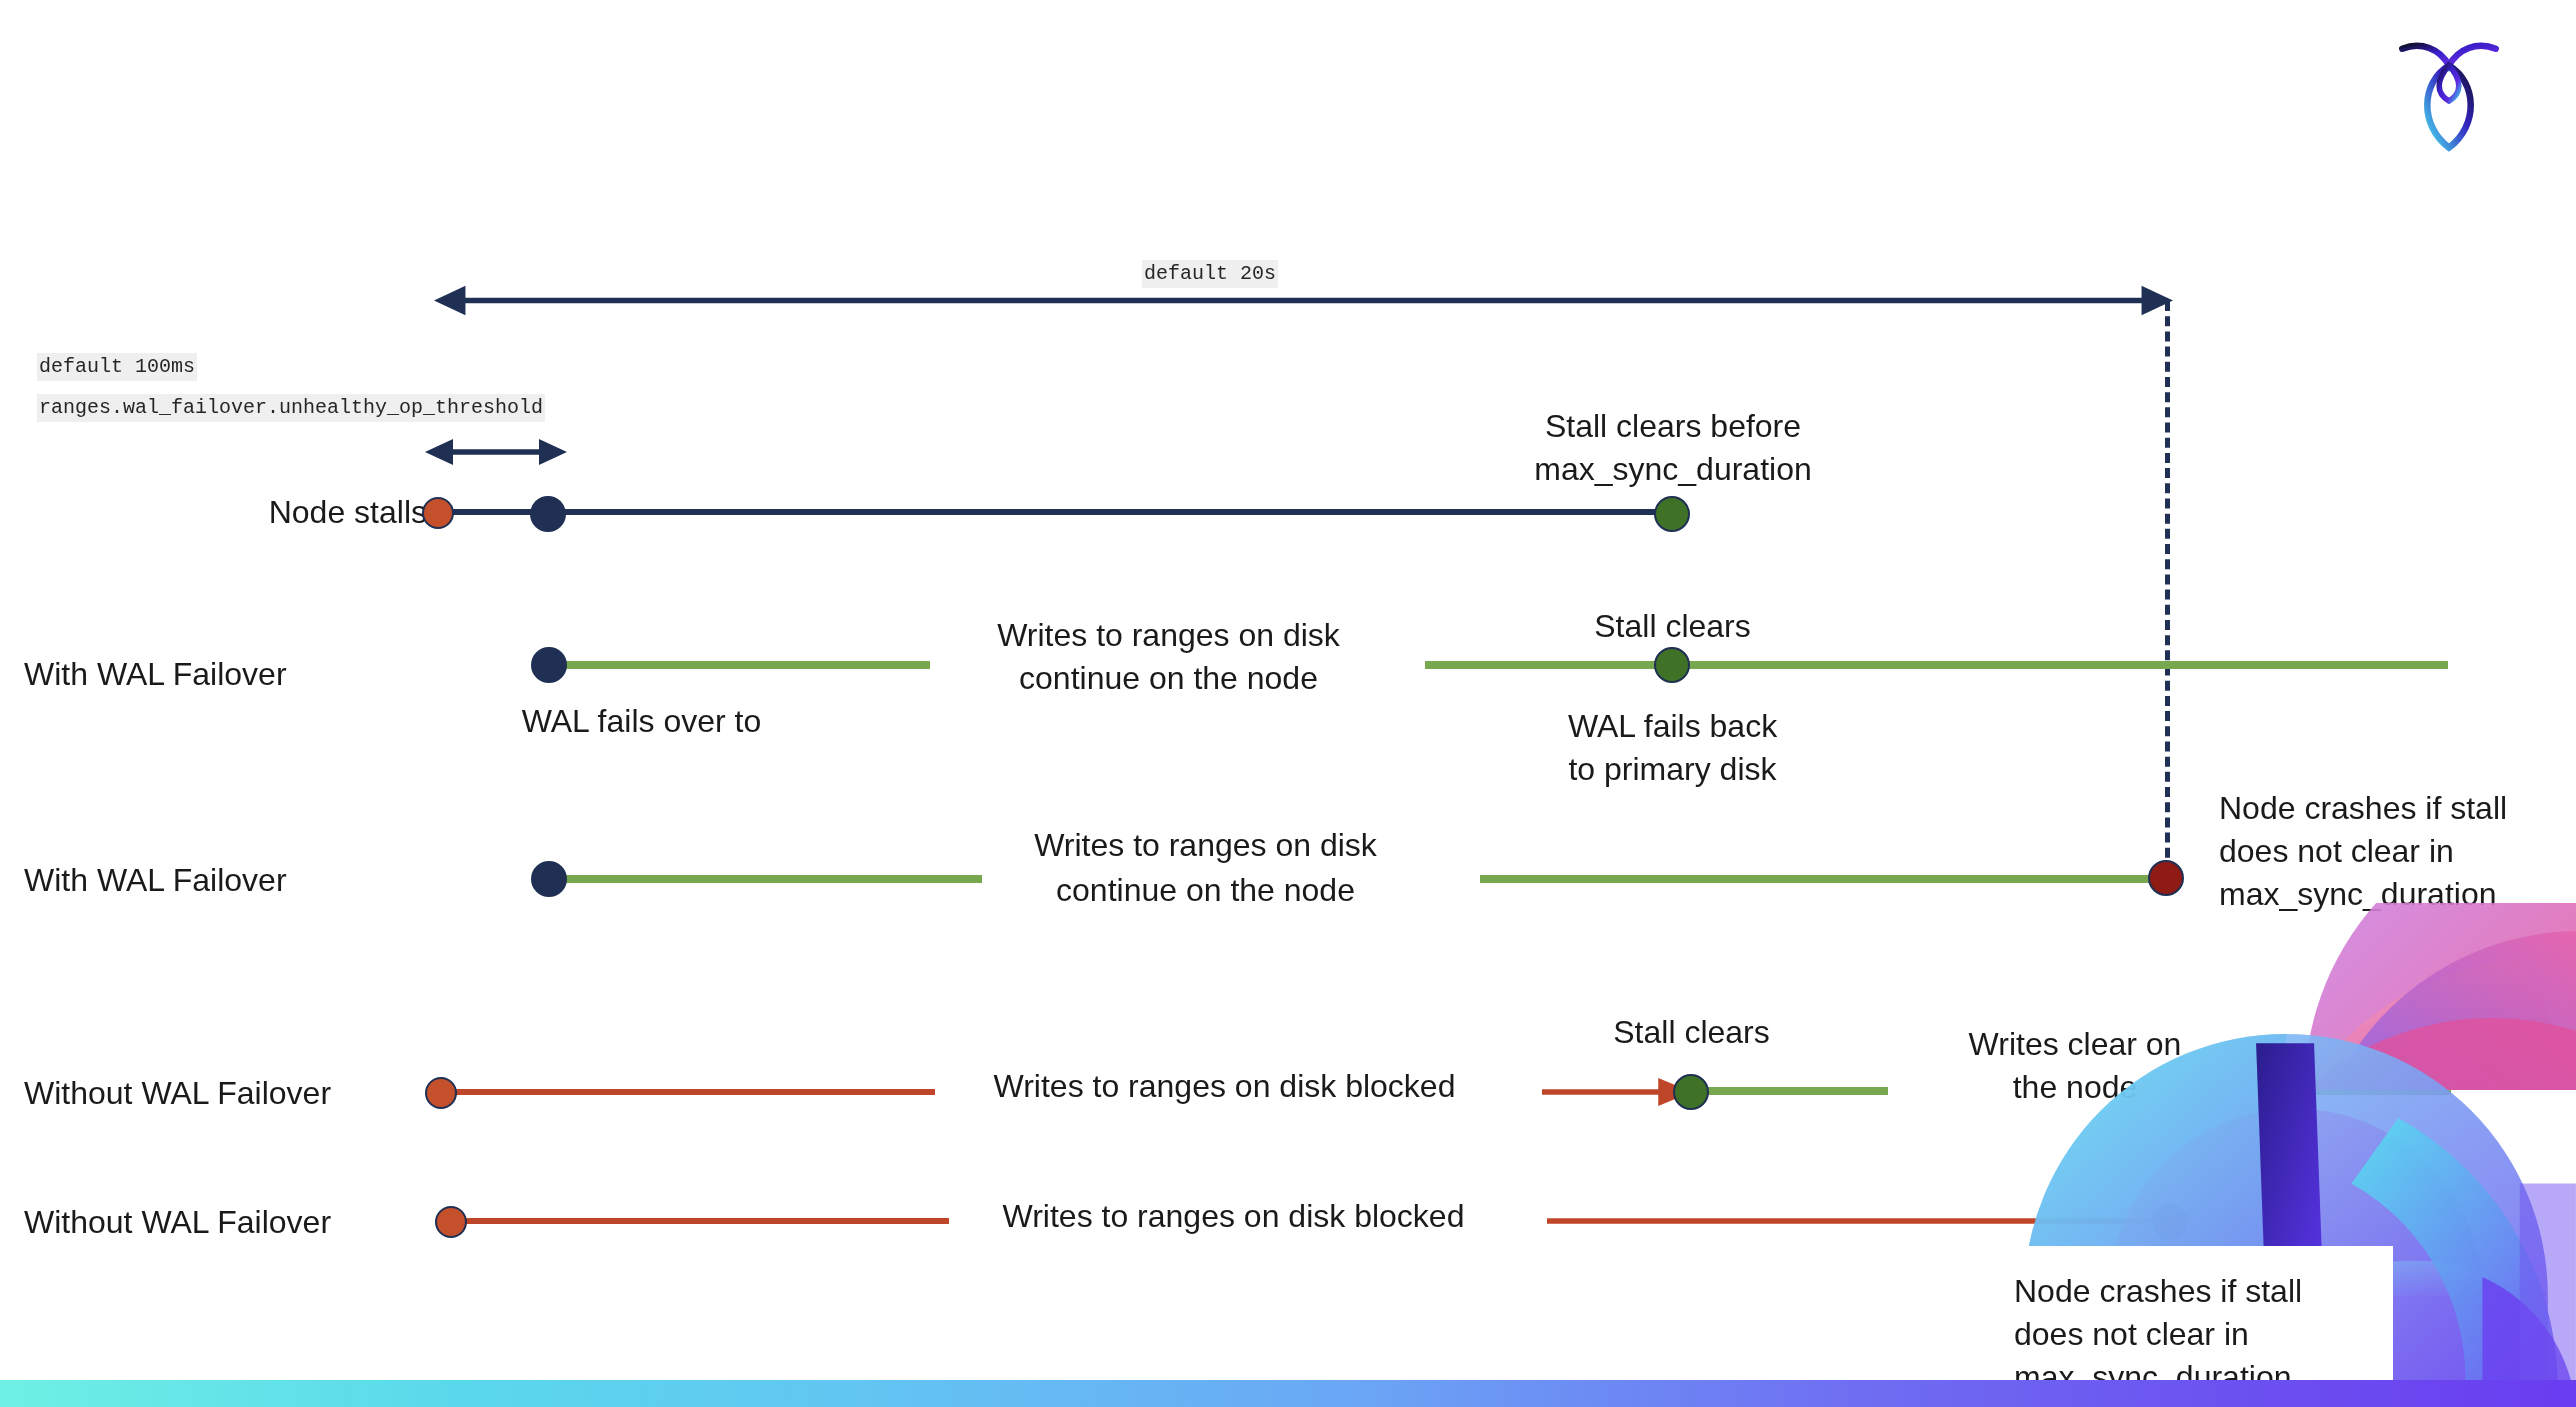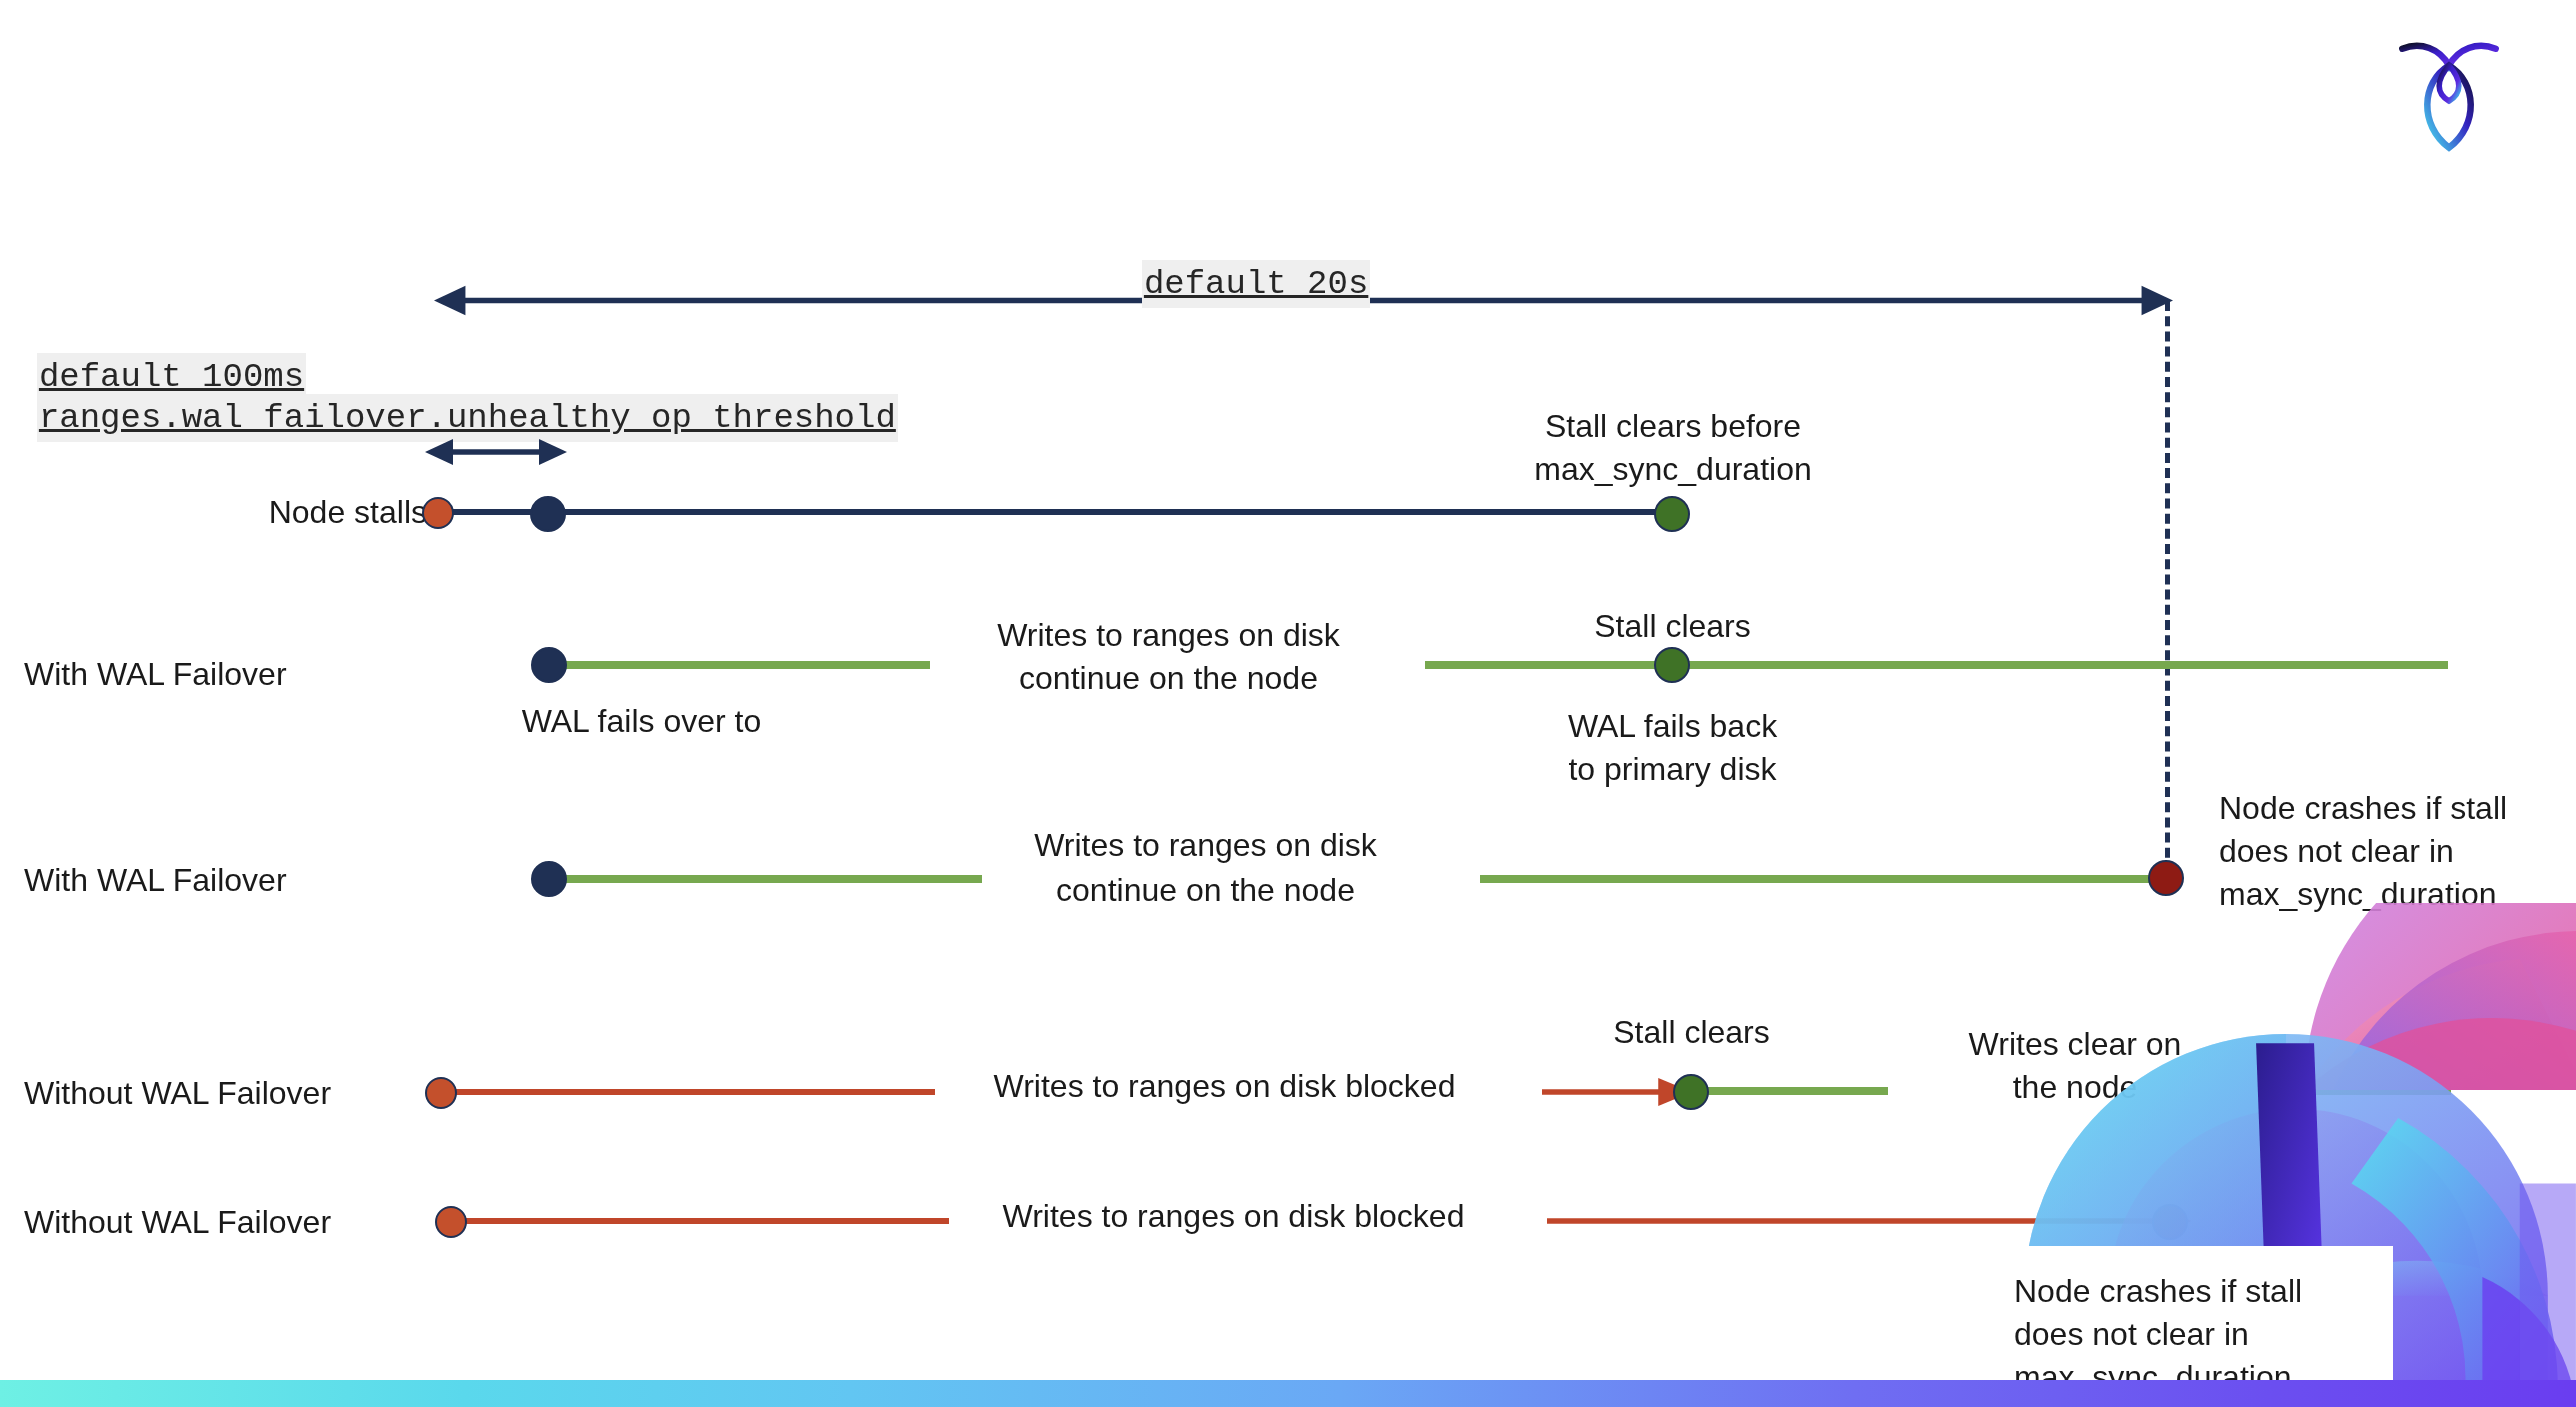--- a/index.html
+++ b/index.html
@@ -34,27 +34,26 @@
   #brand-logo {
     left: 2393px;
     top: 28px;
     width: 112px;
     height: 131px;
   }
 
   
   .code-chip {
     font-family: "Liberation Mono", monospace;
-    font-size: 34px;
+    font-size: 20px;
     color: #262626;
     background: #efefef;
     line-height: 1.42;
     white-space: nowrap;
     padding: 0 1.9px;
-    text-decoration: underline;
   }
 
   
   .lbl {
     font-size: 32px;
     color: #1a1a1a;
     line-height: 1.18;
     white-space: nowrap;
   }
   .lbl.c { text-align: center; }

